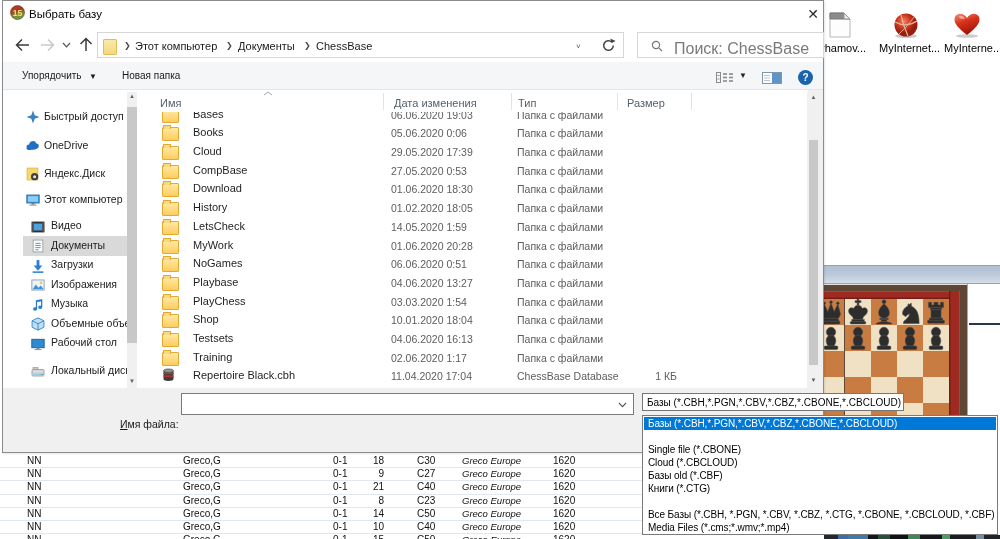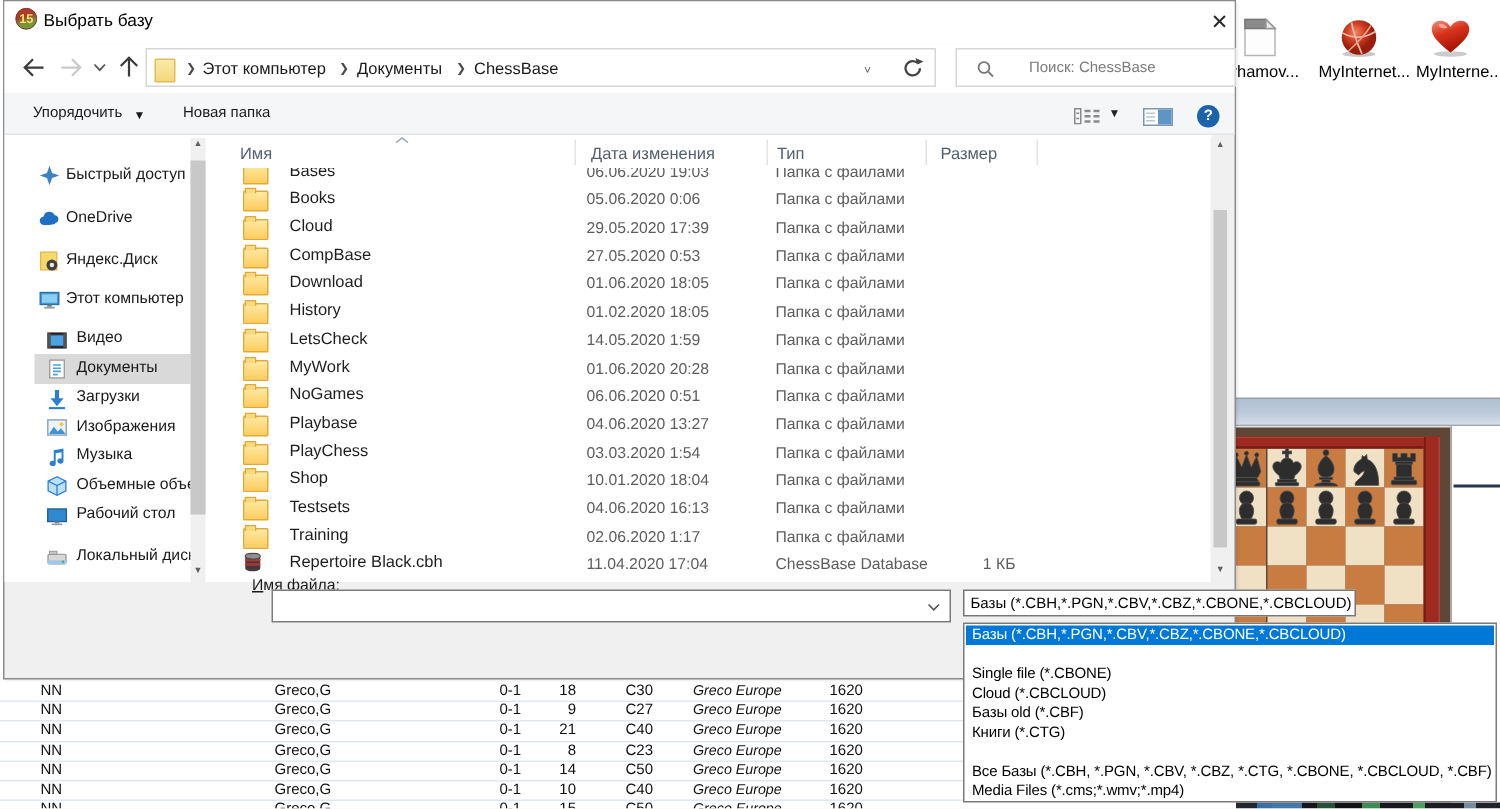--- a/index.html
+++ b/index.html
@@ -64,21 +64,21 @@
 .frow .fname{position:absolute;left:52px;top:2px;white-space:nowrap;}
 .frow .fdate{position:absolute;left:250px;top:3px;font-size:10.5px;color:#5d5d5d;white-space:nowrap;}
 .frow .ftype{position:absolute;left:376px;top:3px;font-size:10.5px;color:#5d5d5d;white-space:nowrap;}
 .frow .fsize{position:absolute;left:490px;top:3px;width:46px;font-size:10.5px;text-align:right;color:#5d5d5d;white-space:nowrap;}
 .ficon{position:absolute;left:21px;top:3px;width:15px;height:12px;display:block;}
 .ficon svg{display:block;}
 
 .folder{background:linear-gradient(#ffe9a2,#fccd5e);border:1px solid #e3aa33;border-radius:1px;position:relative;}
 .folder:before{content:"";position:absolute;left:0;top:-3px;width:6px;height:3px;background:#f7d981;border:1px solid #e3aa33;border-bottom:0;border-radius:1px 1px 0 0;}
 
-#fnlabel{left:118px;top:384px;font-size:10.5px;color:#1a1a1a;margin-left:48px;}
+#fnlabel{left:118px;top:418px;font-size:10.5px;color:#1a1a1a;}
 #fninput{left:179px;top:393px;width:453px;height:22px;background:#fff;border:1px solid #7a7a7a;box-sizing:border-box;}
 
 #combotip{left:642px;top:393px;width:262px;height:18px;background:#fff;border:1px solid #767676;box-sizing:border-box;z-index:30;}
 #combotip span{position:absolute;left:4px;top:2.5px;font-size:10px;color:#000;white-space:nowrap;}
 #droplist{left:642px;top:415px;width:354px;height:118px;background:#fff;border:1px solid #7a7a7a;z-index:31;}
 .ditem{position:absolute;left:1px;width:352px;height:13.05px;font-size:10px;color:#000;}
 .ditem span{position:absolute;left:4px;top:0;line-height:13.05px;white-space:nowrap;letter-spacing:-0.1px;}
 .ditem.sel{background:#0078d7;color:#fff;}
 </style>
 </head>
@@ -372,21 +372,21 @@
         <svg style="position:absolute;left:7px;top:5px;" width="15" height="15" viewBox="0 0 15 15">
           <path d="M12.3,7.5 a4.8,4.8 0 1 1 -1.3,-3.3" fill="none" stroke="#444" stroke-width="1.5"></path>
           <path d="M9.2,0.6 L10.8,5 L14.6,3 Z" fill="#444"></path>
         </svg>
       </div>
       <div id="searchbox" class="abs">
         <svg style="position:absolute;left:13px;top:7px;" width="12" height="12" viewBox="0 0 12 12">
           <circle cx="5" cy="5" r="3.6" fill="none" stroke="#777" stroke-width="1.2"></circle>
           <line x1="7.8" y1="7.8" x2="11" y2="11" stroke="#777" stroke-width="1.2"></line>
         </svg>
-        <span class="abs" style="left:48px;top:7px;font-size:10px;color:#7a7a7a;">Поиск: ChessBase</span>
+        <span class="abs" style="left:36px;top:7px;font-size:16px;color:#7a7a7a;">Поиск: ChessBase</span>
       </div>
     </div>
 
     <div id="toolbar" class="abs">
       <span class="tbtxt" style="left:19px;">Упорядочить</span>
       <span class="abs" style="left:86px;top:10px;font-size:8px;color:#1a1a1a;">▼</span>
       <span class="tbtxt" style="left:119px;">Новая папка</span>
       <svg class="abs" style="left:713px;top:10px;" width="18" height="11" viewBox="0 0 18 11">
         <rect x="0.5" y="0.5" width="4" height="10" fill="none" stroke="#8a8a8a"></rect>
         <line x1="1.5" y1="3.5" x2="3.5" y2="3.5" stroke="#8a8a8a"></line>
@@ -530,21 +530,21 @@
         </div>
         <div class="frow abs" style="top:161.7px">
           <span class="ficon folder"></span>
           <span class="fname">CompBase</span>
           <span class="fdate">27.05.2020 0:53</span>
           <span class="ftype">Папка с файлами</span>
         </div>
         <div class="frow abs" style="top:180.39999999999998px">
           <span class="ficon folder"></span>
           <span class="fname">Download</span>
-          <span class="fdate">01.06.2020 18:05</span>
+          <span class="fdate">01.06.2020 18:30</span>
           <span class="ftype">Папка с файлами</span>
         </div>
         <div class="frow abs" style="top:199.1px">
           <span class="ficon folder"></span>
           <span class="fname">History</span>
           <span class="fdate">01.02.2020 18:05</span>
           <span class="ftype">Папка с файлами</span>
         </div>
         <div class="frow abs" style="top:217.79999999999998px">
           <span class="ficon folder"></span>

